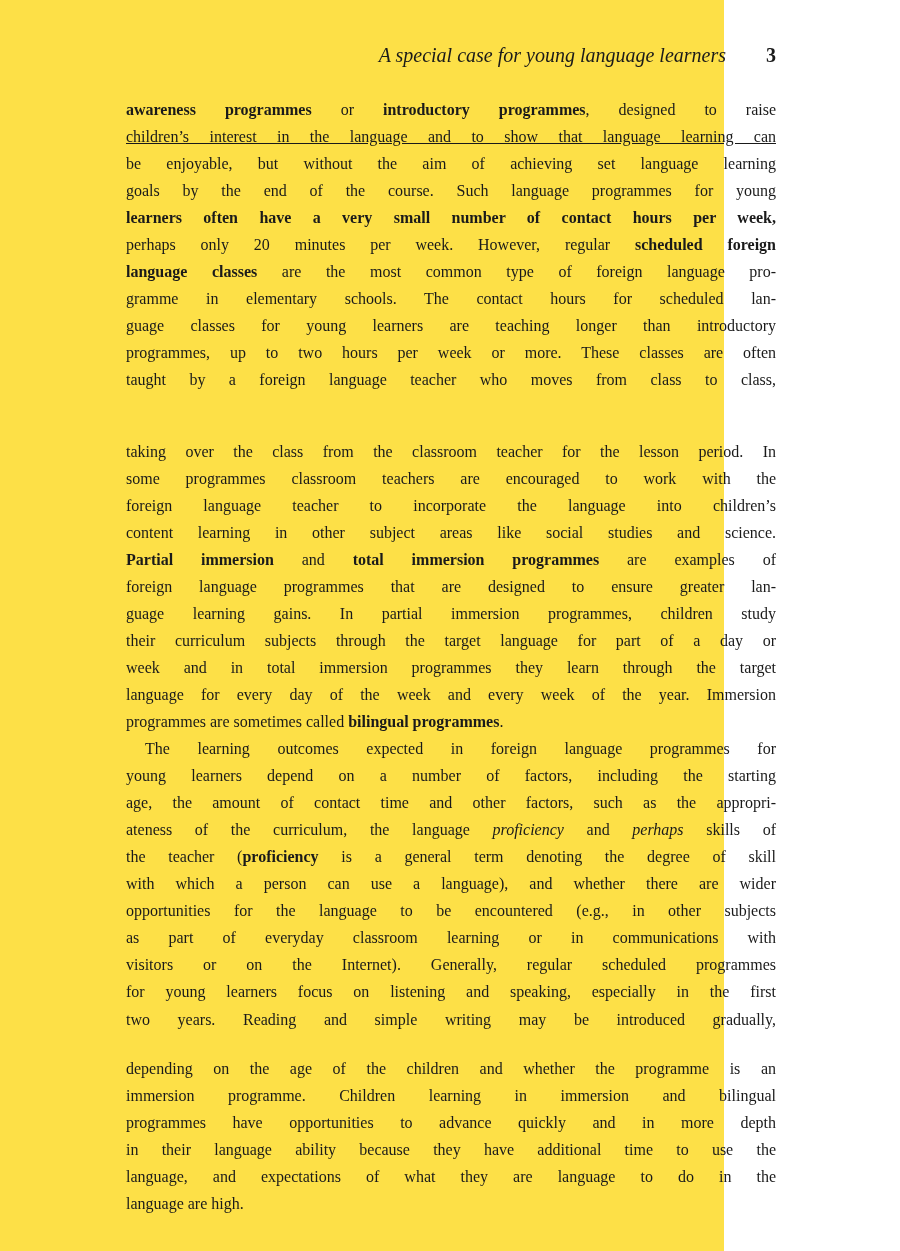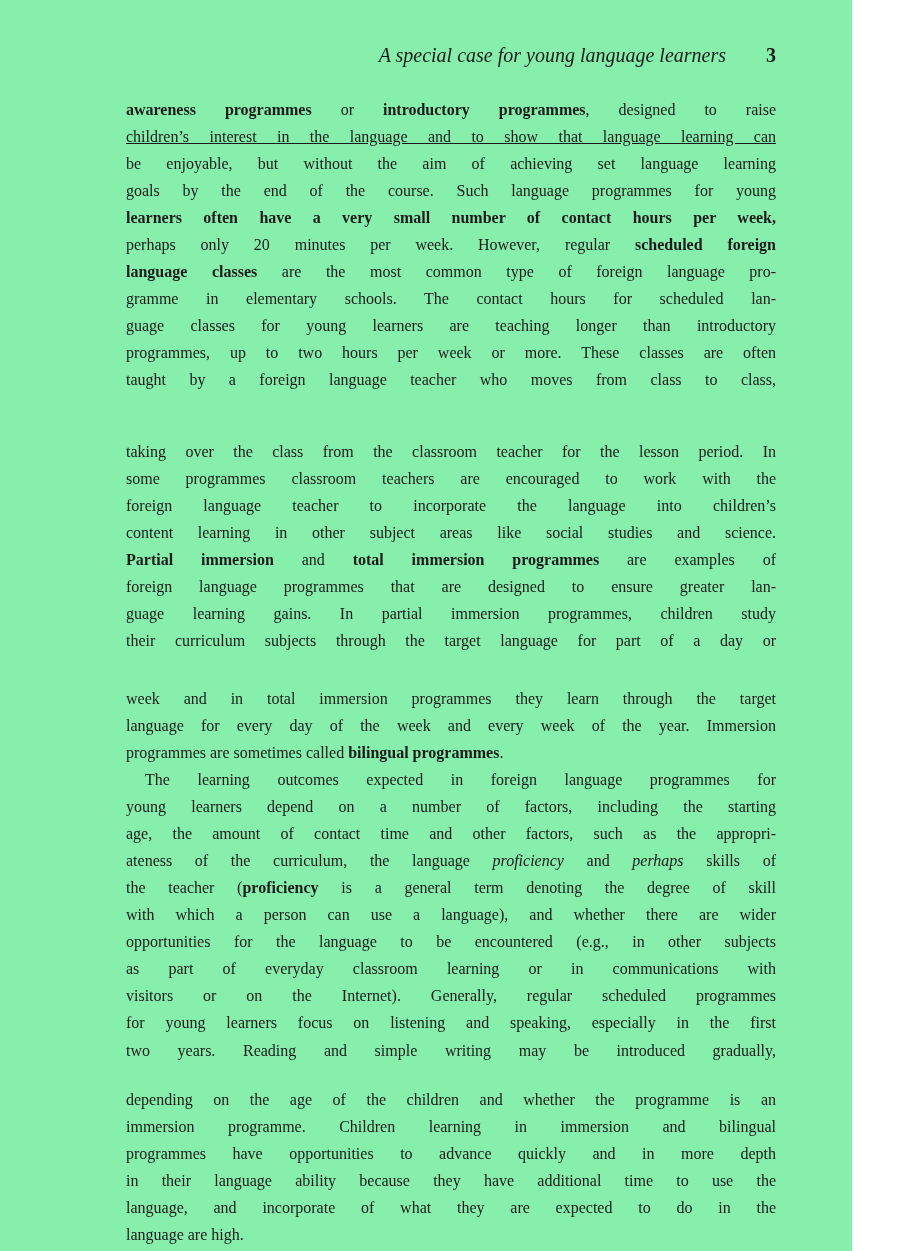--- a/index.html
+++ b/index.html
@@ -1,18 +1,18 @@
 <!DOCTYPE html>
 <html><head>
 <meta charset="utf-8">
 <style>
   html, body { margin: 0; padding: 0; background: #ffffff; }
   body { width: 900px; height: 1251px; position: relative; overflow: hidden;
          font-family: "DejaVu Serif", "Liberation Serif", serif; color: #1a1a1a; }
-  .page { position: absolute; left: 0; top: 0; width: 852px; height: 1251px; background: #86efac; }
+  .page { position: absolute; left: 0; top: 0; width: 724px; height: 1251px; background: #fde047; }
   .running-head { position: absolute; top: 44px; left: 126px; width: 650px; height: 26px;
                   font-size: 18.5px; }
   .rh-title { position: absolute; right: 50px; top: 0; font-style: italic; white-space: nowrap;
               font-family: "Liberation Serif", serif; font-size: 20px; }
   .rh-num { position: absolute; right: 0; top: 0; font-weight: bold;
             font-family: "Liberation Serif", serif; font-size: 20px; }
   .body-text { position: absolute; top: 96px; left: 126px; width: 650px; }
   .line { display: block; height: 27.05px; line-height: 27px; font-size: 16px;
           font-family: "Liberation Serif", serif; white-space: nowrap;
           text-align: justify; text-align-last: justify; }
@@ -42,34 +42,34 @@
       <span class="line" style="white-space: normal; overflow: hidden;"><span class="">programmes, up to two hours per week or more. These classes are often</span></span>
       <span class="line" style="white-space: normal; overflow: hidden;"><span class="">taught by a foreign language teacher who moves from class to class,</span></span>
       <span class="line" style="white-space: normal; overflow: hidden; margin-top: 44px;"><span class="">taking over the class from the classroom teacher for the lesson period. In</span></span>
       <span class="line" style="white-space: normal; overflow: hidden;"><span class="">some programmes classroom teachers are encouraged to work with the</span></span>
       <span class="line" style="white-space: normal; overflow: hidden;"><span class="">foreign language teacher to incorporate the language into children’s</span></span>
       <span class="line" style="white-space: normal; overflow: hidden;"><span class="">content learning in other subject areas like social studies and science.</span></span>
       <span class="line" style="white-space: normal; overflow: hidden;"><span class="b">Partial immersion</span><span class=""> and </span><span class="b">total immersion programmes</span><span class=""> are examples of</span></span>
       <span class="line" style="white-space: normal; overflow: hidden;"><span class="">foreign language programmes that are designed to ensure greater lan-</span></span>
       <span class="line" style="white-space: normal; overflow: hidden;"><span class="">guage learning gains. In partial immersion programmes, children study</span></span>
       <span class="line" style="white-space: normal; overflow: hidden;"><span class="">their curriculum subjects through the target language for part of a day or</span></span>
-      <span class="line" style="white-space: normal; overflow: hidden; margin-top: 31px;"><span class="">week and in total immersion programmes they learn through the target</span></span>
+      <span class="line" style="white-space: normal; overflow: hidden;"><span class="">week and in total immersion programmes they learn through the target</span></span>
       <span class="line" style="white-space: normal; overflow: hidden;"><span class="">language for every day of the week and every week of the year. Immersion</span></span>
       <span class="line last" style="white-space: normal; overflow: hidden;"><span class="">programmes are sometimes called </span><span class="b">bilingual programmes</span><span class="">.</span></span>
       <span class="line indent" style="white-space: normal; overflow: hidden;"><span class="">The learning outcomes expected in foreign language programmes for</span></span>
       <span class="line" style="white-space: normal; overflow: hidden;"><span class="">young learners depend on a number of factors, including the starting</span></span>
       <span class="line" style="white-space: normal; overflow: hidden;"><span class="">age, the amount of contact time and other factors, such as the appropri-</span></span>
       <span class="line" style="white-space: normal; overflow: hidden;"><span class="">ateness of the curriculum, the language </span><span class="i">proficiency</span><span class=""> and </span><span class="i">perhaps</span><span class=""> skills of</span></span>
       <span class="line" style="white-space: normal; overflow: hidden;"><span class="">the teacher (</span><span class="b">proficiency</span><span class=""> is a general term denoting the degree of skill</span></span>
       <span class="line" style="white-space: normal; overflow: hidden;"><span class="">with which a person can use a language), and whether there are wider</span></span>
       <span class="line" style="white-space: normal; overflow: hidden;"><span class="">opportunities for the language to be encountered (e.g., in other subjects</span></span>
       <span class="line" style="white-space: normal; overflow: hidden;"><span class="">as part of everyday classroom learning or in communications with</span></span>
       <span class="line" style="white-space: normal; overflow: hidden;"><span class="">visitors or on the Internet). Generally, regular scheduled programmes</span></span>
       <span class="line" style="white-space: normal; overflow: hidden;"><span class="">for young learners focus on listening and speaking, especially in the first</span></span>
       <span class="line" style="white-space: normal; overflow: hidden;"><span class="">two years. Reading and simple writing may be introduced gradually,</span></span>
       <span class="line" style="white-space: normal; overflow: hidden; margin-top: 22px;"><span class="">depending on the age of the children and whether the programme is an</span></span>
       <span class="line" style="white-space: normal; overflow: hidden;"><span class="">immersion programme. Children learning in immersion and bilingual</span></span>
       <span class="line" style="white-space: normal; overflow: hidden;"><span class="">programmes have opportunities to advance quickly and in more depth</span></span>
       <span class="line" style="white-space: normal; overflow: hidden;"><span class="">in their language ability because they have additional time to use the</span></span>
-      <span class="line" style="white-space: normal; overflow: hidden;"><span class="">language, and incorporate of what they are expected to do in the</span></span>
+      <span class="line" style="white-space: normal; overflow: hidden;"><span class="">language, and expectations of what they are language to do in the</span></span>
       <span class="line last" style="white-space: normal; overflow: hidden;"><span class="">language are high.</span></span>
     </div>
 </div>
 
 </body></html>

